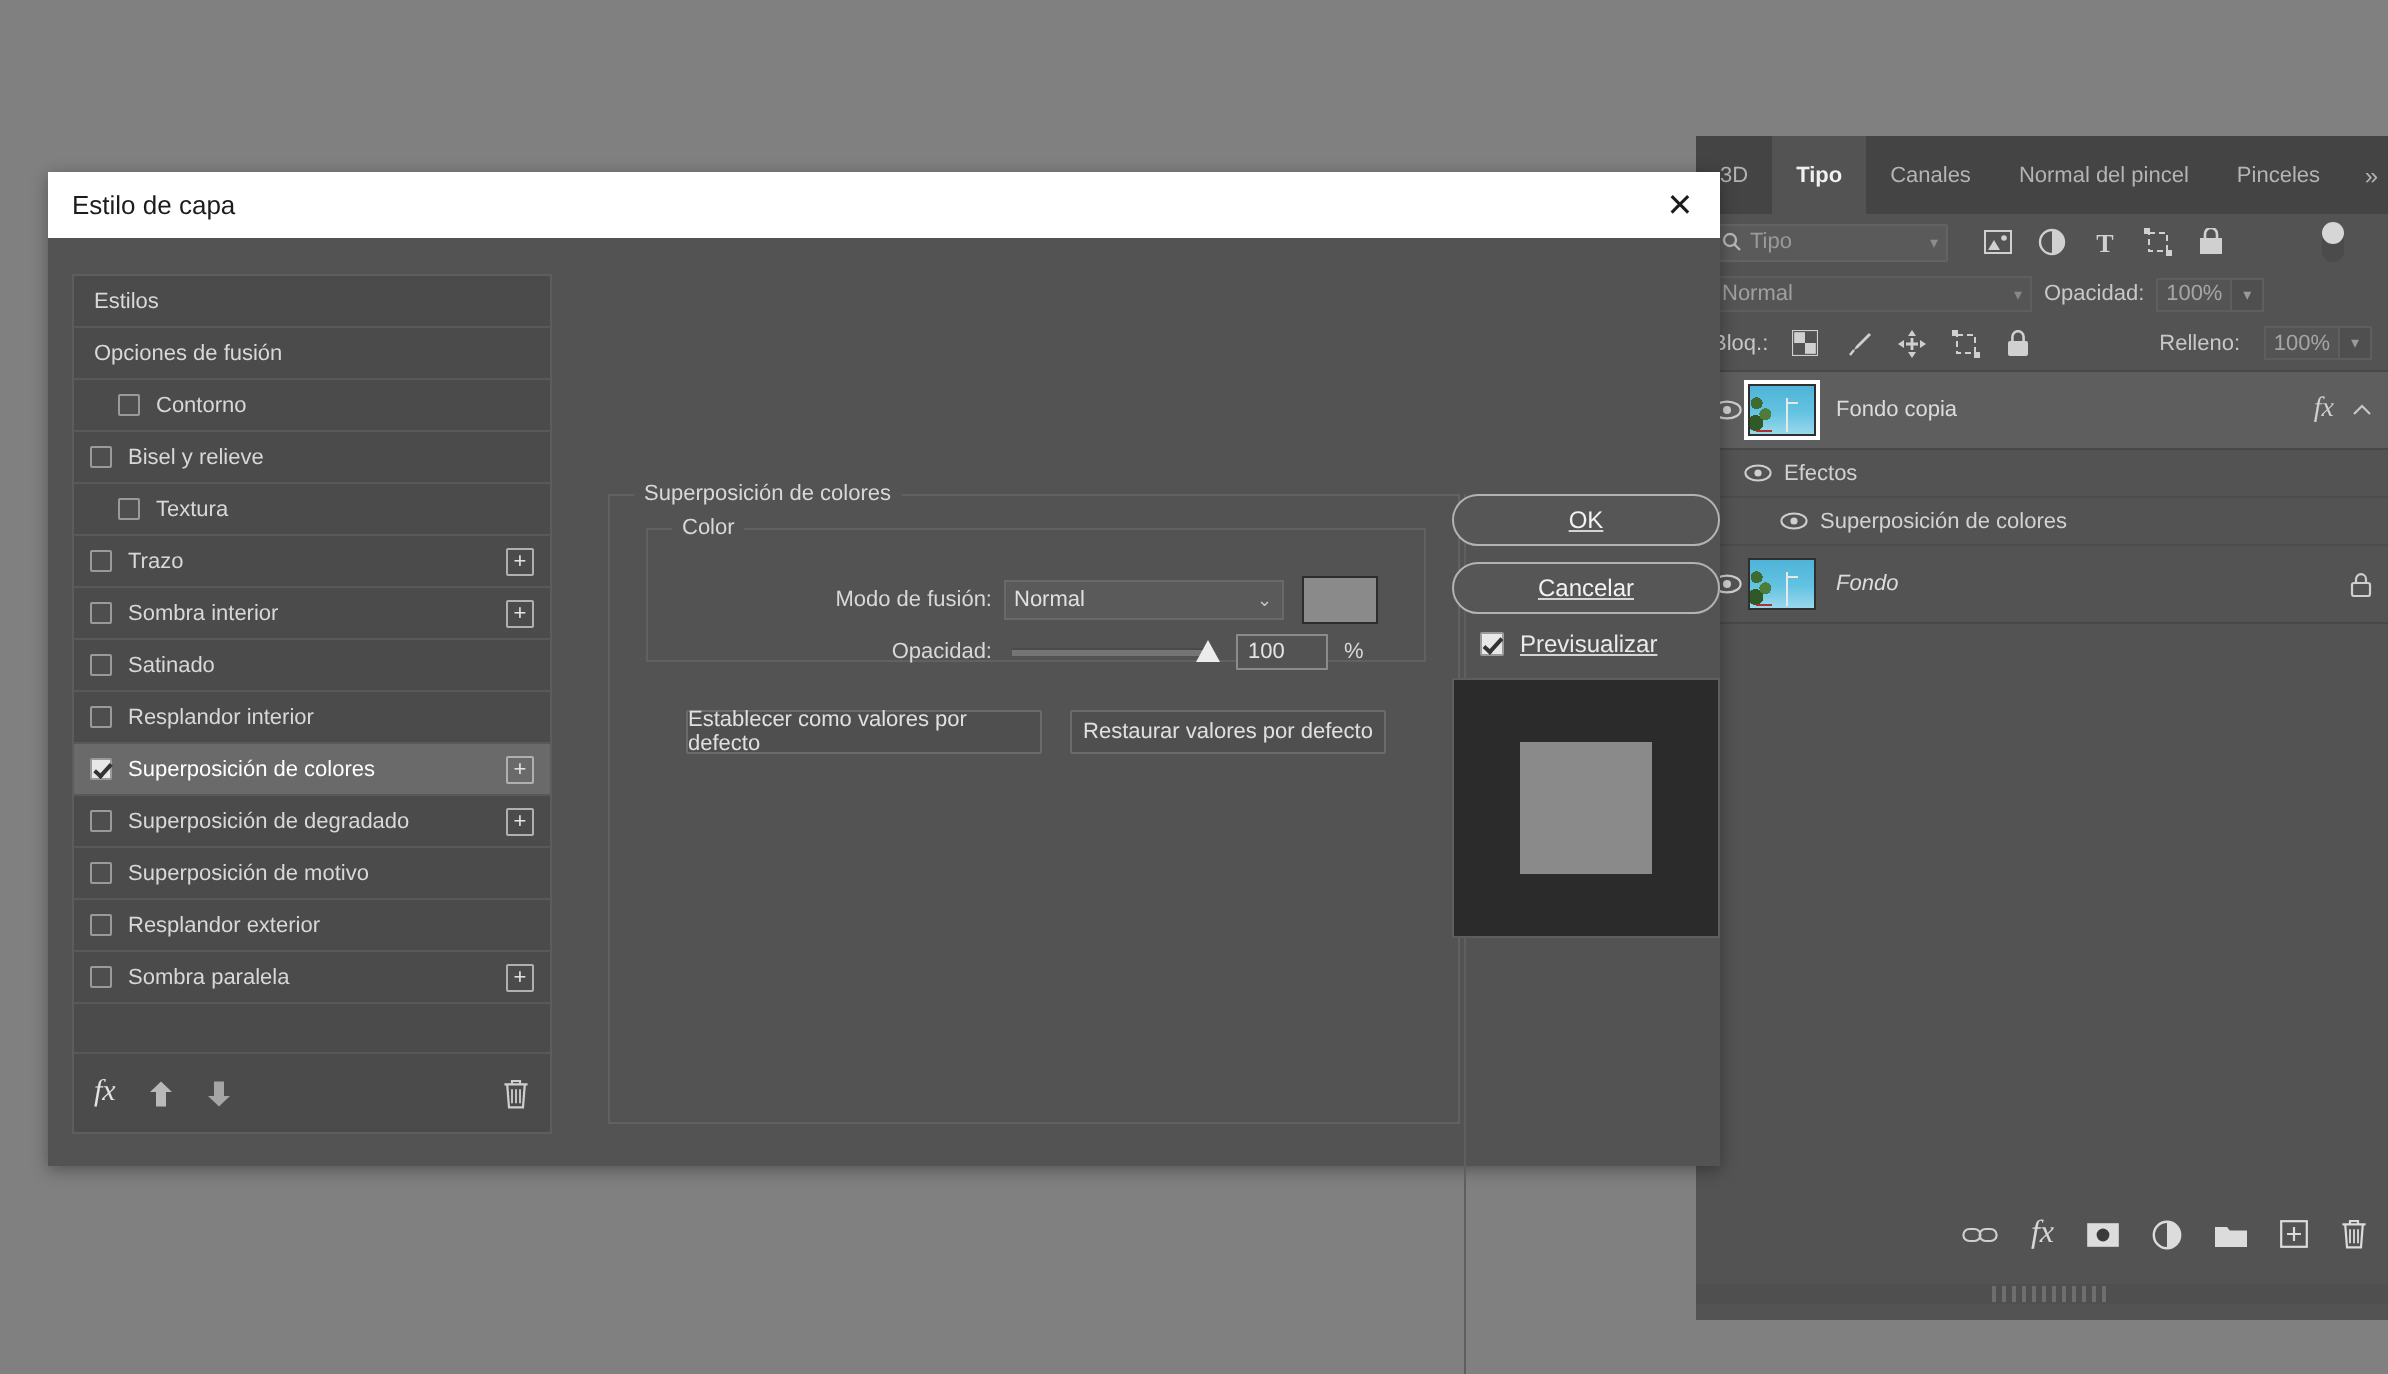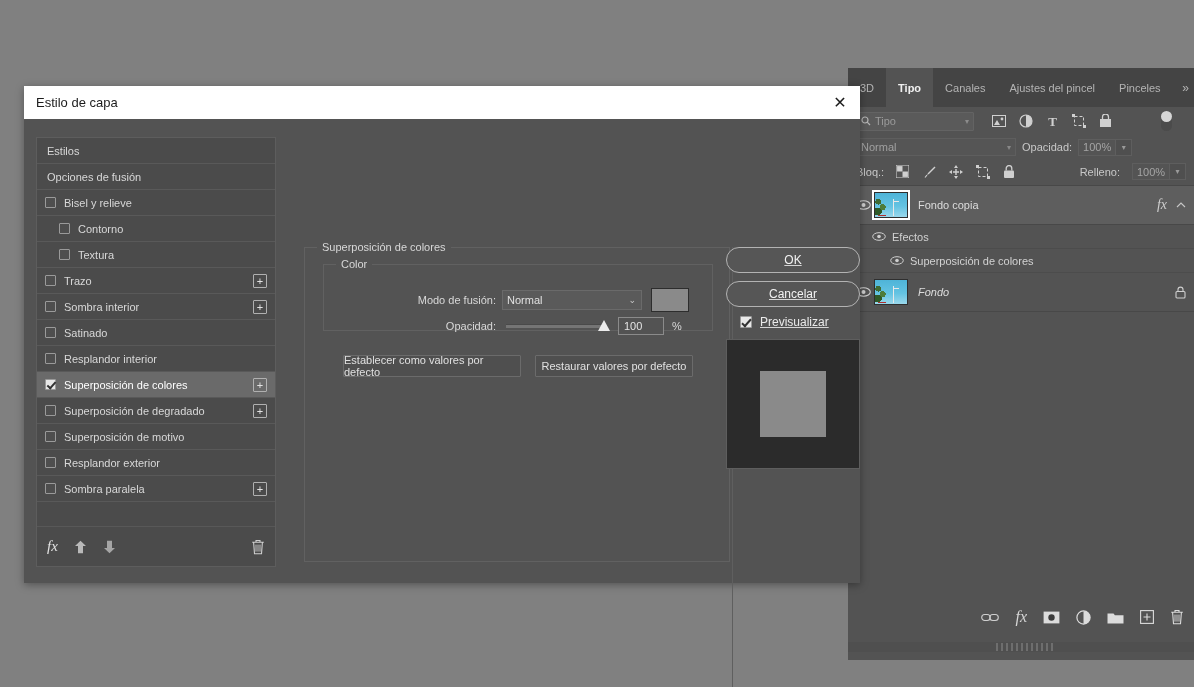--- a/index.html
+++ b/index.html
@@ -582,21 +582,21 @@
     <div class="ps-tab">
         <span>3D</span>
       </div>
     <div class="ps-tab active">
         <span>Tipo</span>
       </div>
     <div class="ps-tab">
         <span>Canales</span>
       </div>
     <div class="ps-tab">
-        <span>Ajustes del pincel</span>
+        <span>Normal del pincel</span>
       </div>
     <div class="ps-tab">
         <span>Pinceles</span>
       </div>
     <div class="ps-tab-overflow">
         <span>»</span>
       </div>
 
   </div>
 
@@ -828,27 +828,27 @@
 
     <div class="styles-pane">
       <div class="styles-list">
 
         <div class="style-item nocheck">
           <span>Estilos</span>
         </div>
         <div class="style-item nocheck">
           <span>Opciones de fusión</span>
         </div>
+        <div class="style-item indent">
+          <span class="chk"></span>
+          <span>Contorno</span>
+        </div>
         <div class="style-item">
           <span class="chk"></span>
           <span>Bisel y relieve</span>
-        </div>
-        <div class="style-item indent">
-          <span class="chk"></span>
-          <span>Contorno</span>
         </div>
         <div class="style-item indent">
           <span class="chk"></span>
           <span>Textura</span>
         </div>
         <div class="style-item">
           <span class="chk"></span>
           <span>Trazo</span>
           <span class="plus-box">+</span>
         </div>

